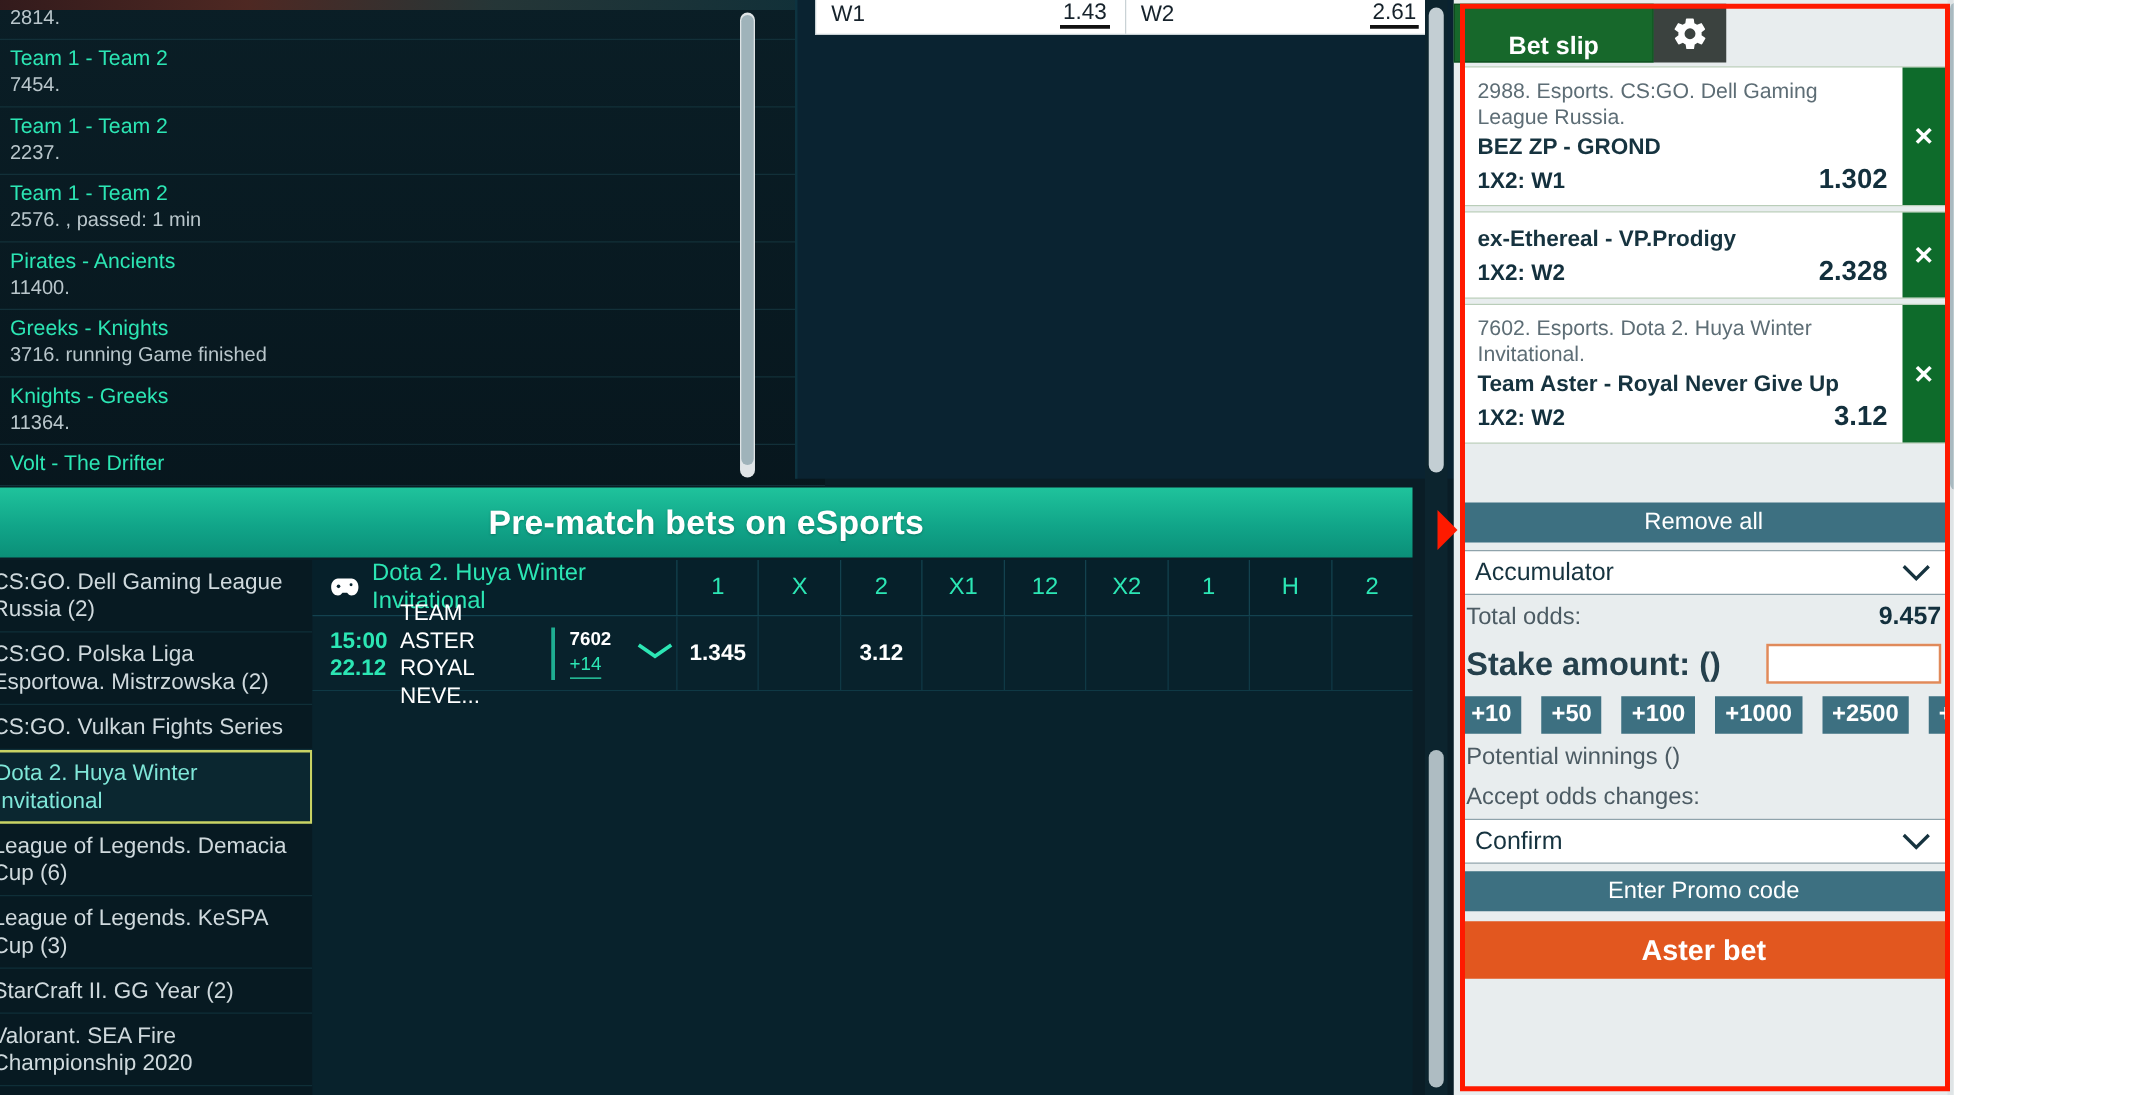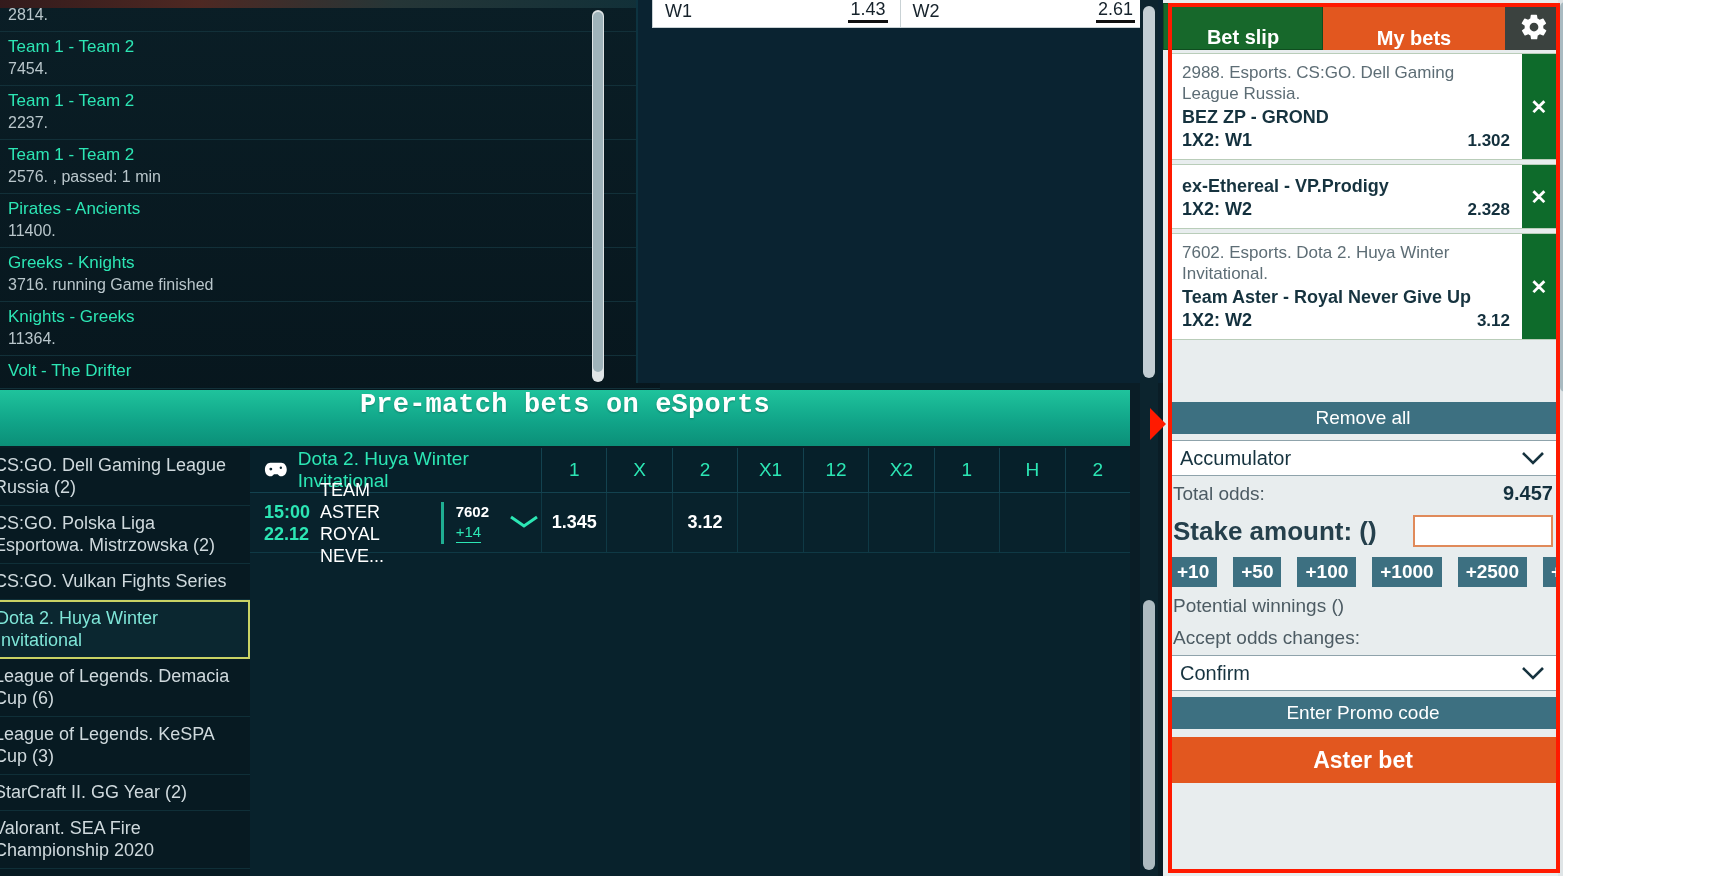--- a/index.html
+++ b/index.html
@@ -69,21 +69,21 @@
   }
   .center-scroll .thumb2 {
     position: absolute; left: 3px; top: 600px; width: 12px; height: 270px;
     background: #aebcc2; border-radius: 6px;
   }
 
   
   .prematch-banner {
     position: absolute; left: 0; top: 390px; width: 1130px; height: 56px;
     background: linear-gradient(180deg,#1fc39c 0%,#11a589 55%,#0b8f78 100%);
-    display: flex; align-items: flex-start; justify-content: center; font-family: Liberation Mono, monospace;
+    display: flex; align-items: center; justify-content: center;
   }
   .prematch-banner .pb-title {
     color: #ffffff; font-size: 27px; font-weight: bold; letter-spacing: .2px;
     text-shadow: 0 1px 2px rgba(0,0,0,.25);
   }
 
   
   .tour-panel {
     position: absolute; left: 0; top: 448px; width: 250px; height: 428px;
     background: #071a22; overflow: hidden;
@@ -164,21 +164,21 @@
 
   .slip-items { position: absolute; left: 6px; top: 53px; width: 388px; height: 345px; }
   .slip-item {
     position: relative; background: #ffffff; border: 1px solid #b9cdb9;
     margin-bottom: 4px; padding: 8px 46px 8px 12px;
   }
   .si-league { color: #5d6d75; font-size: 17px; line-height: 21px; }
   .si-teams  { color: #16333f; font-size: 18px; line-height: 26px; font-weight: bold; }
   .si-line   { display: flex; justify-content: space-between; align-items: baseline; }
   .si-market { color: #13303d; font-size: 18px; font-weight: bold; }
-  .si-odds   { color: #13303d; font-size: 17px; font-weight: bold; }
+  .si-odds   { color: #13303d; font-size: 22px; font-weight: bold; }
   .si-remove {
     position: absolute; right: 0; top: 0; bottom: 0; width: 34px;
     background: #0e6b2b; color: #ffffff; font-size: 20px; font-weight: bold;
     display: flex; align-items: center; justify-content: center; cursor: pointer;
   }
 
   .slip-ctl { position: absolute; left: 6px; top: 402px; width: 388px; }
   .btn-teal {
     width: 100%; height: 32px; background: #3d7081; color: #ffffff;
     font-size: 19px; border: none; display: flex; align-items: center; justify-content: center;
@@ -361,23 +361,20 @@
           <div class="ocell"></div>
         </div>
       </div>
     <div class="bt-fill"></div>
   </div>
 
   <div class="slip">
     <div class="slip-tabs">
       <div class="tab tab-betslip">
         <span>Bet slip</span>
-      </div>
-      <div class="tab tab-mybets">
-        <span>My bets</span>
       </div>
       <div class="tab-gear">
         <svg width="30" height="30" viewBox="0 0 24 24">
           <path fill="#ffffff" d="M19.4 13a7.8 7.8 0 0 0 0-2l2.1-1.6a.5.5 0 0 0 .1-.6l-2-3.4a.5.5 0 0 0-.6-.2l-2.5 1a7.3 7.3 0 0 0-1.7-1l-.4-2.6a.5.5 0 0 0-.5-.4h-4a.5.5 0 0 0-.5.4l-.4 2.6a7.3 7.3 0 0 0-1.7 1l-2.5-1a.5.5 0 0 0-.6.2l-2 3.4a.5.5 0 0 0 .1.6L4.6 11a7.8 7.8 0 0 0 0 2l-2.1 1.6a.5.5 0 0 0-.1.6l2 3.4c.1.2.4.3.6.2l2.5-1c.5.4 1.1.8 1.7 1l.4 2.6c0 .3.2.4.5.4h4c.3 0 .5-.1.5-.4l.4-2.6c.6-.2 1.2-.6 1.7-1l2.5 1c.2.1.5 0 .6-.2l2-3.4a.5.5 0 0 0-.1-.6L19.4 13zM12 15.5A3.5 3.5 0 1 1 12 8.5a3.5 3.5 0 0 1 0 7z"></path>
         </svg>
       </div>
     </div>
 
     <div class="slip-items">
       <div id="slip-item-list">

